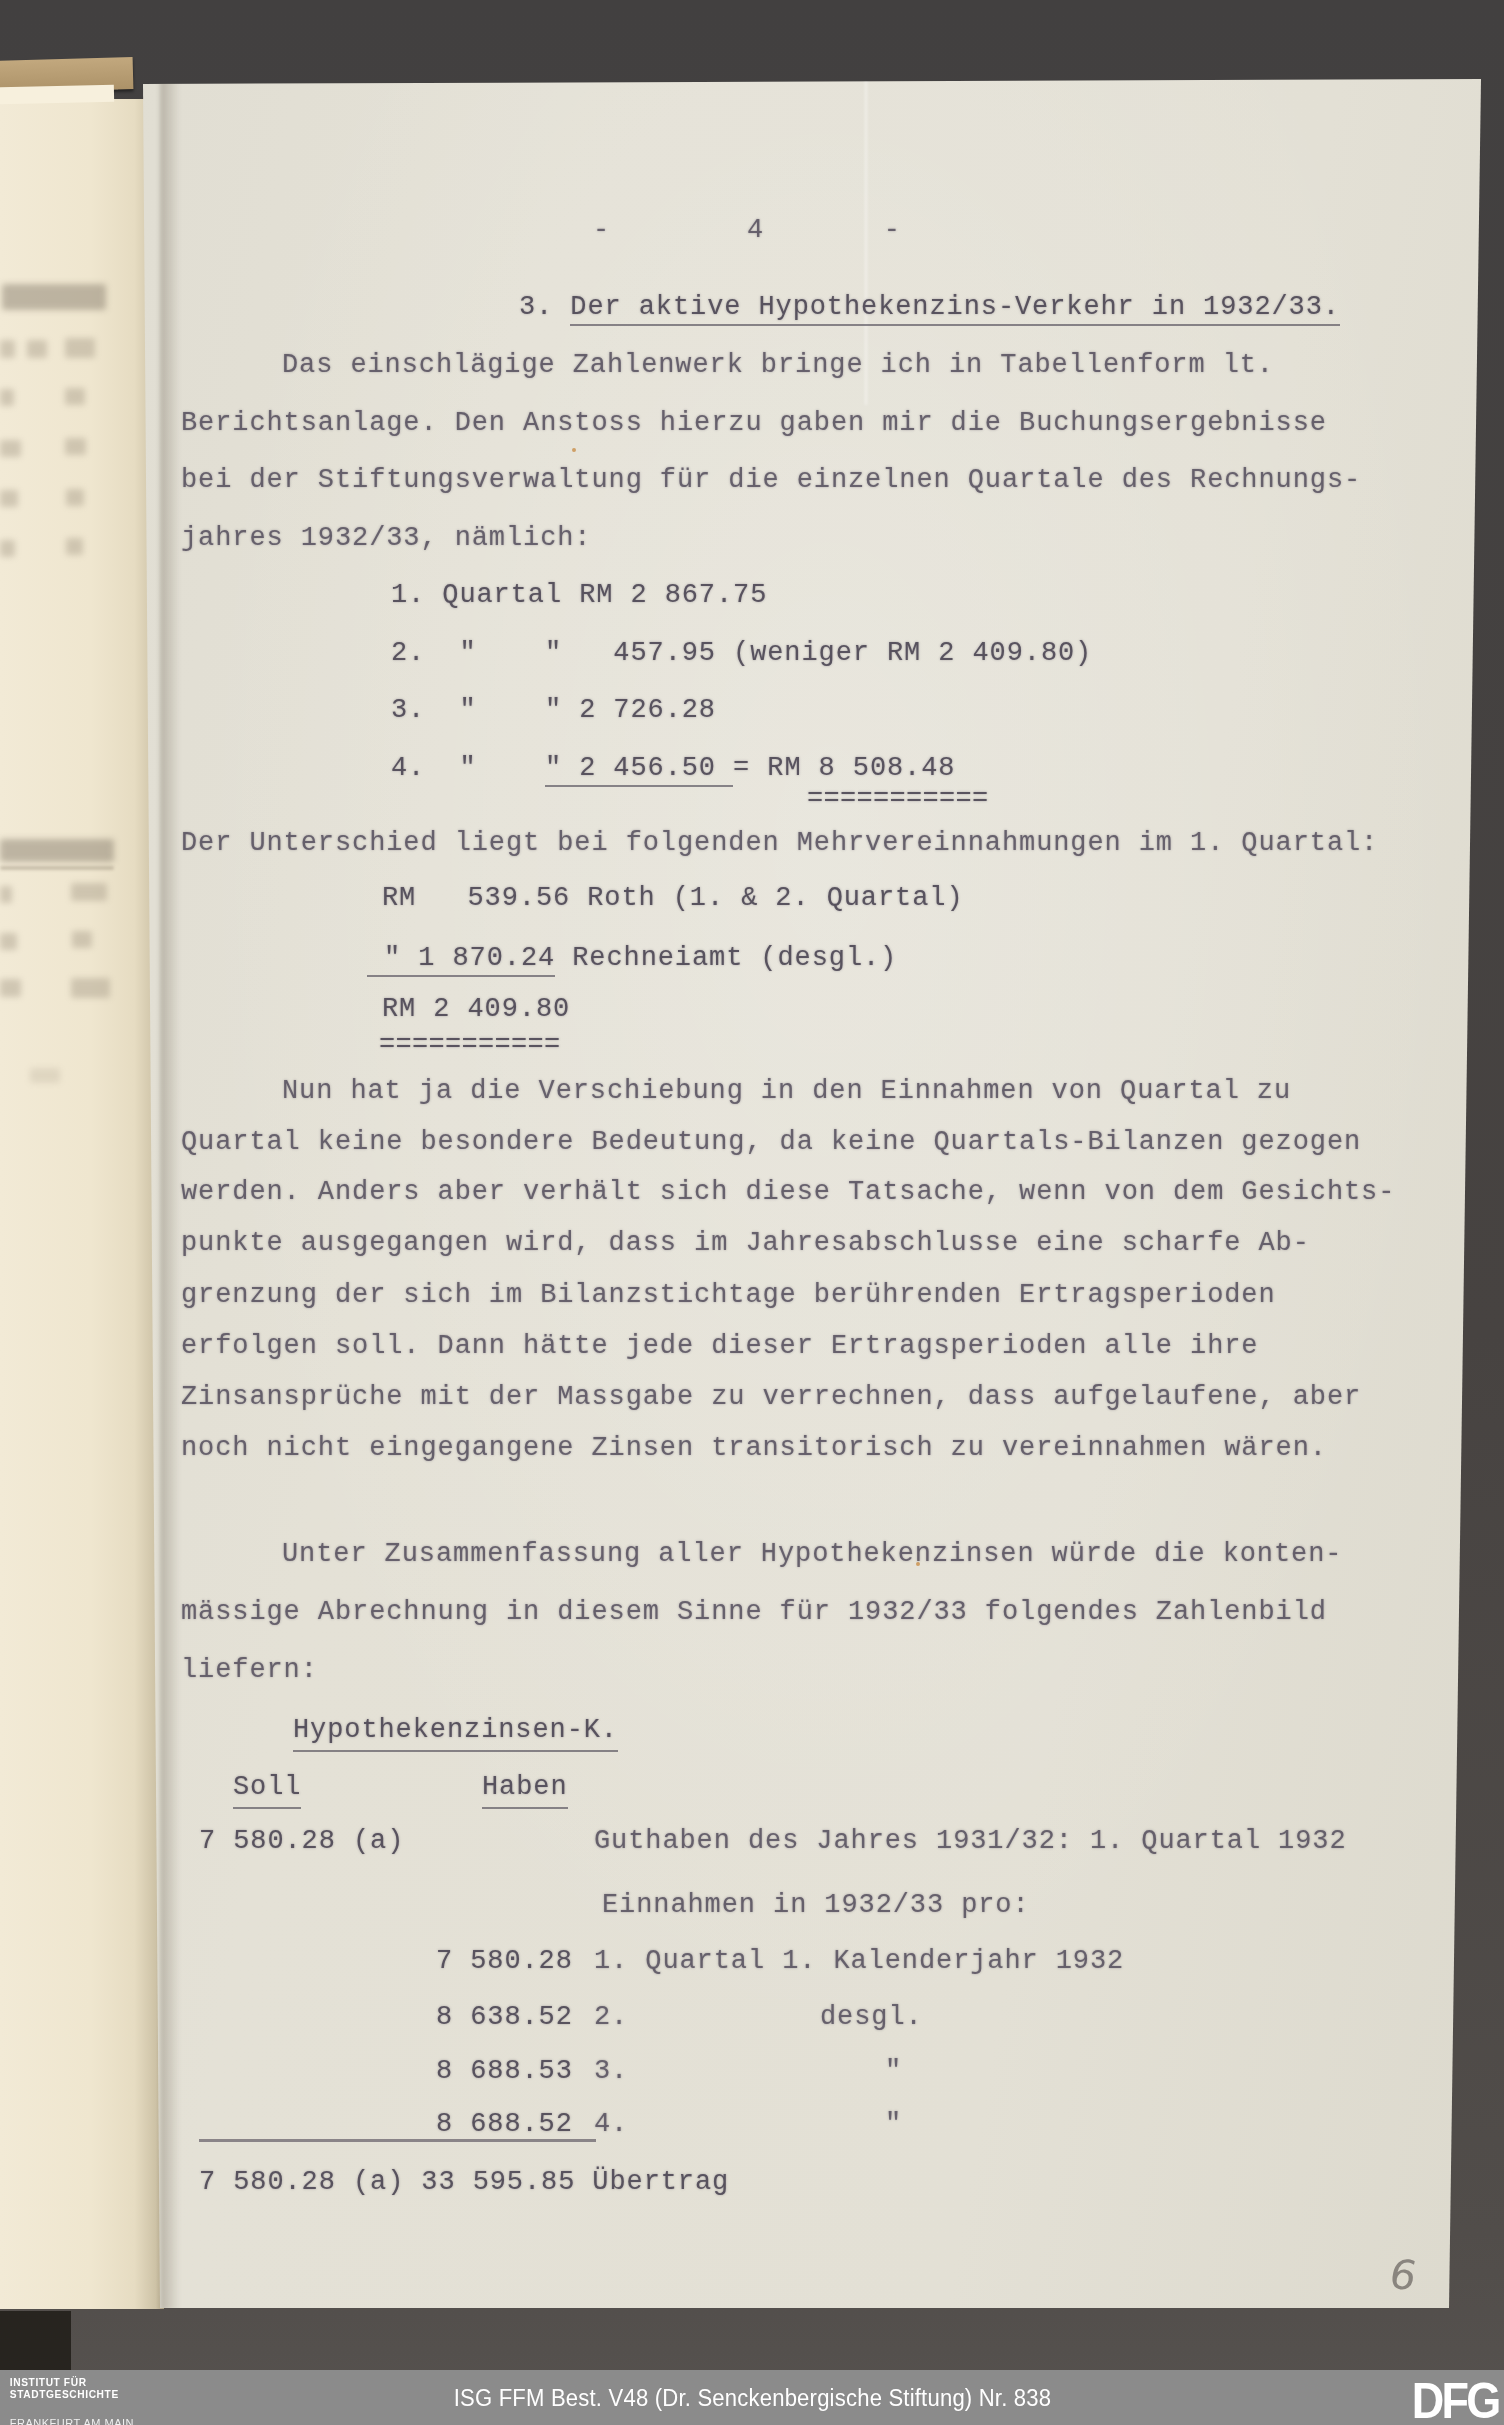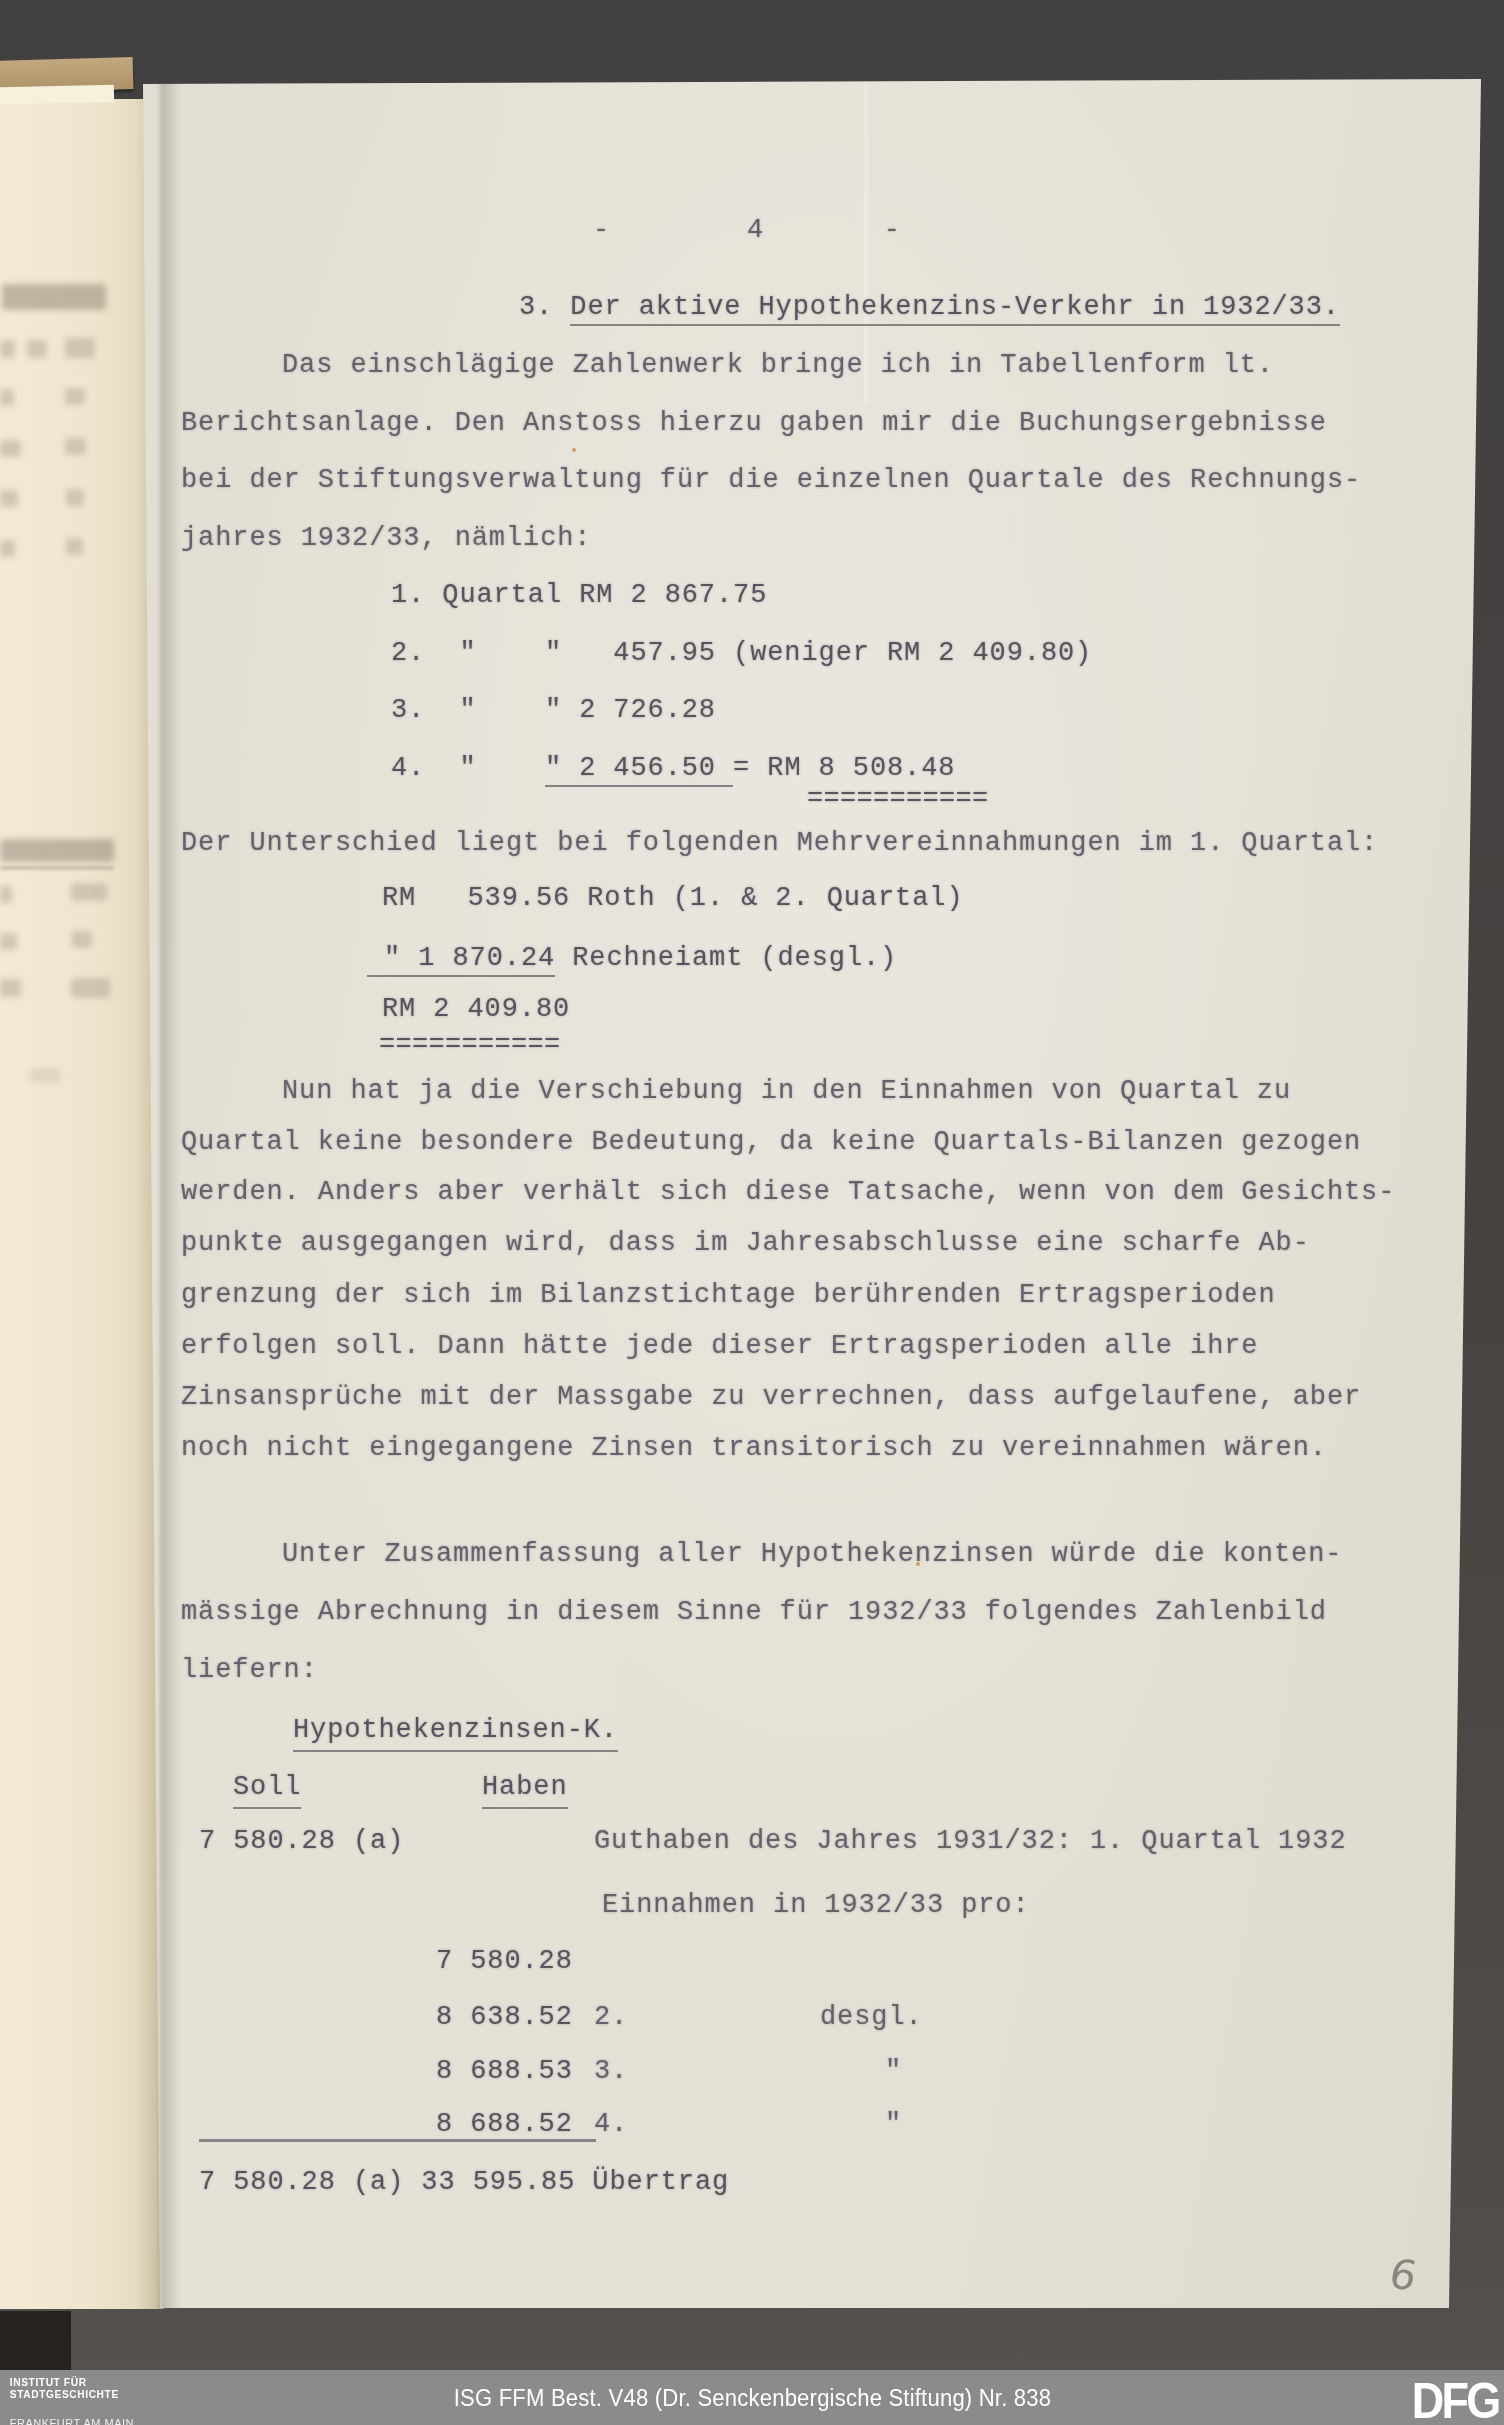--- a/index.html
+++ b/index.html
@@ -119,20 +119,21 @@
     <div class="tw" style="left:181px;top:1653px;">liefern:</div>
 
     <div class="tw dark u" style="left:293px;top:1713px;">Hypothekenzinsen-K.</div>
     <div class="tw dark u" style="left:233px;top:1770px;">Soll</div>
     <div class="tw dark u" style="left:482px;top:1770px;">Haben</div>
 
     <div class="tw dark" style="left:199px;top:1824px;">7 580.28 (a)</div>
     <div class="tw" style="left:594px;top:1824px;">Guthaben des Jahres 1931/32: 1. Quartal 1932</div>
     <div class="tw" style="left:602px;top:1888px;">Einnahmen in 1932/33 pro:</div>
     <div class="tw dark" style="left:436px;top:1944px;">7 580.28</div>
+    <div class="tw" style="left:594px;top:1944px;">1. Quartal 1. Kalenderjahr 1932</div>
     <div class="tw dark" style="left:436px;top:2000px;">8 638.52</div>
     <div class="tw" style="left:594px;top:2000px;">2.</div>
     <div class="tw" style="left:820px;top:2000px;">desgl.</div>
     <div class="tw dark" style="left:436px;top:2054px;">8 688.53</div>
     <div class="tw" style="left:594px;top:2054px;">3.</div>
     <div class="tw" style="left:885px;top:2054px;">"</div>
     <div class="tw dark" style="left:436px;top:2107px;">8 688.52</div>
     <div class="tw" style="left:594px;top:2107px;">4.</div>
     <div class="tw" style="left:885px;top:2107px;">"</div>
     <div class="hline" style="left:199px;top:2139px;width:397px;"></div>

